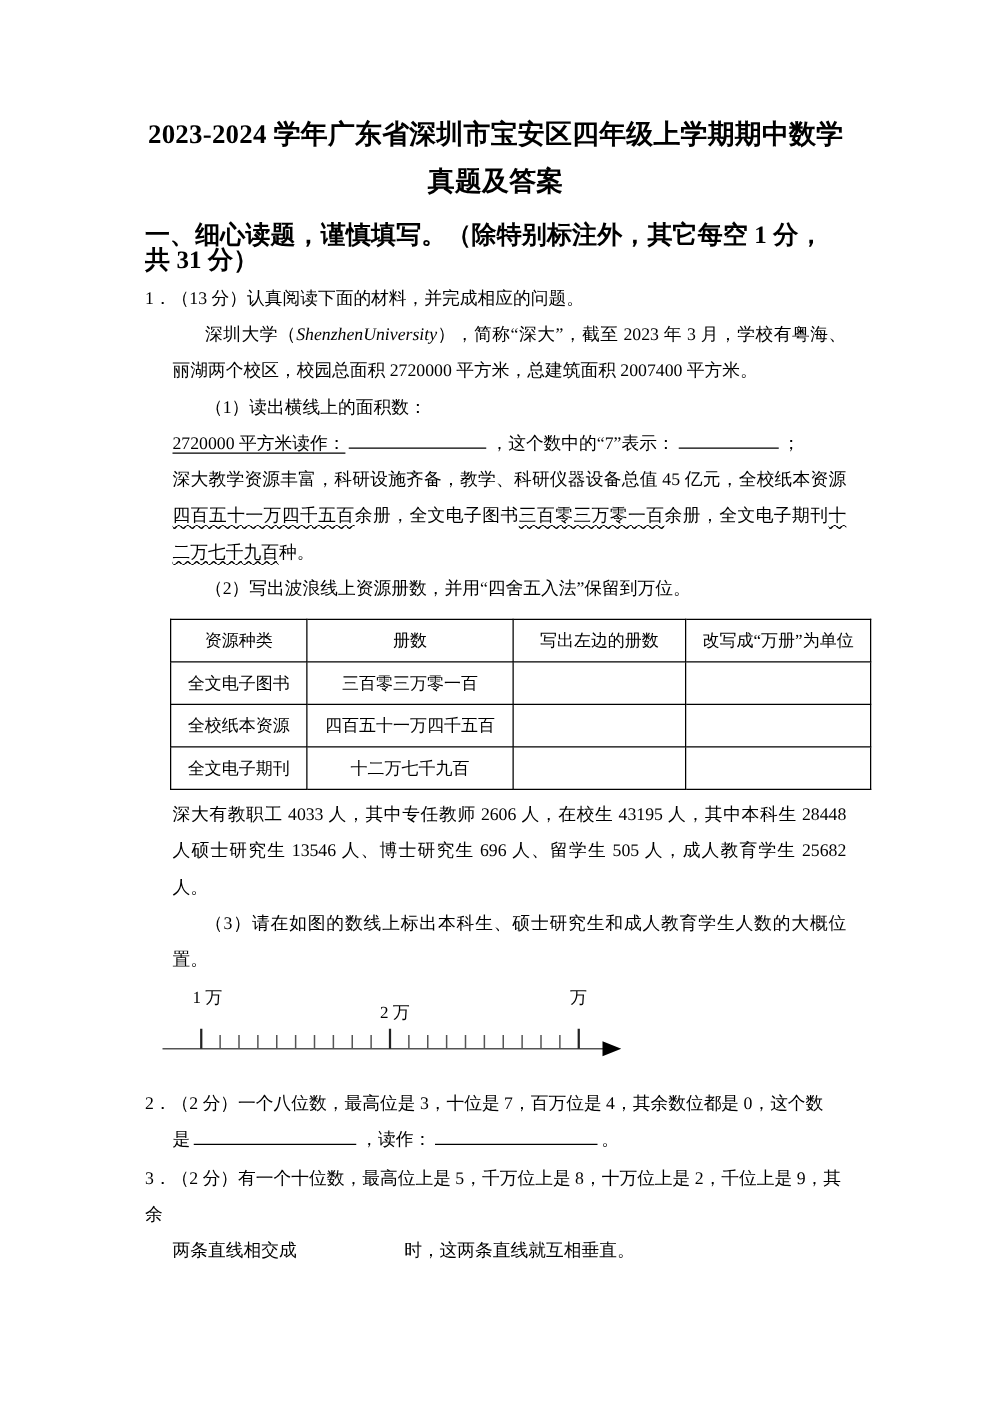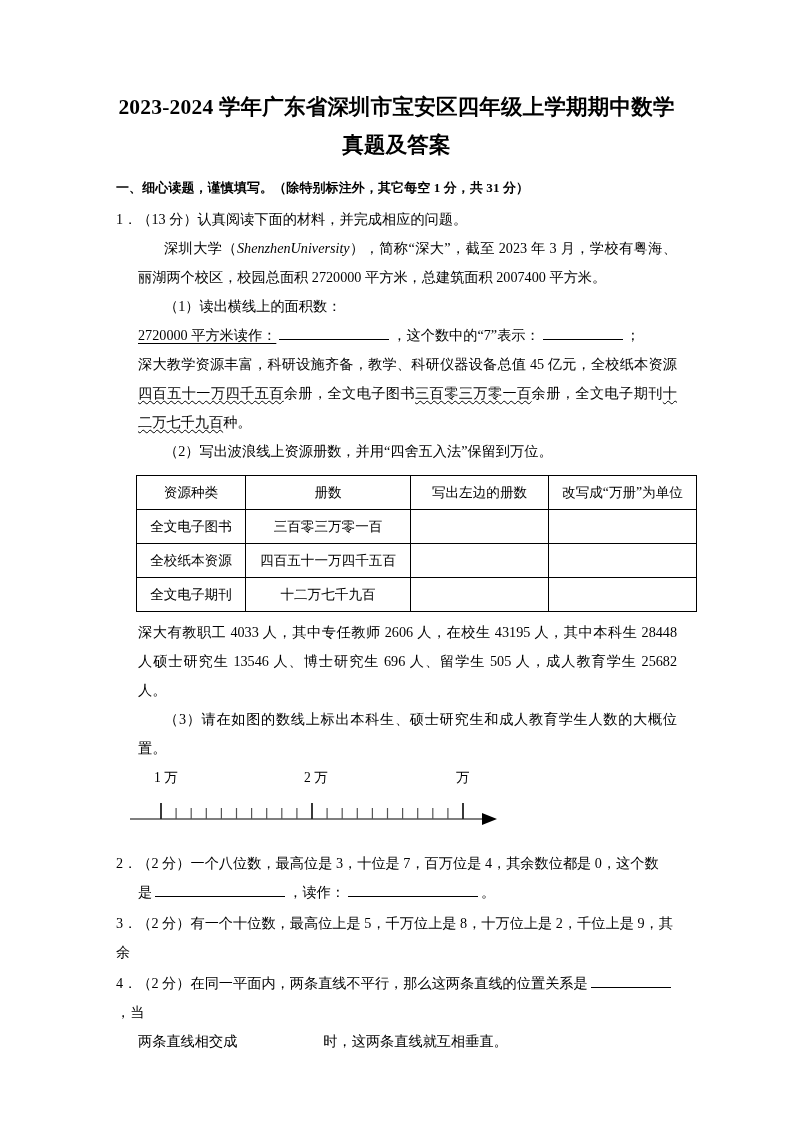--- a/index.html
+++ b/index.html
@@ -29,21 +29,21 @@
     font-size: 21.5px;
     line-height: 38px;
     letter-spacing: 0.2px;
     margin: 0;
     padding: 0;
   }
   .doc-title .line2 { display: block; }
 
   .section-head {
     font-weight: bold;
-    font-size: 13px;
+    font-size: 20px;
     line-height: 20px;
     margin: 14px 0 0 0;
     letter-spacing: 0.1px;
   }
 
   .q {
     font-size: 14.2px;
     line-height: 29px;
     margin: 7px 0 0 0;
   }
@@ -182,21 +182,21 @@
     </tr>
   </tbody>
     </table>
 
   <div class="para noindent" style="margin-top:6px;">深大有教职工 4033 人，其中专任教师 2606 人，在校生 43195 人，其中本科生 28448 人硕士研究生 13546 人、博士研究生 696 人、留学生 505 人，成人教育学生 25682 人。</div>
 
   <div class="para noindent" style="text-indent:26px;">（3）请在如图的数线上标出本科生、硕士研究生和成人教育学生人数的大概位置。</div>
 
   <div class="numline-wrap">
     <span class="nl-label" style="left:38px; top:0;">1 万</span>
-    <span class="nl-label" style="left:188px; top:0;">2 万</span>
+    <span class="nl-label" style="left:188px; top:12px;">2 万</span>
     <span class="nl-label" style="left:340px; top:0;">万</span>
 
     <svg class="nl-svg" width="400" height="34" viewBox="0 0 400 34">
       <line x1="14" y1="26" x2="370" y2="26" stroke="#555" stroke-width="1.3"></line>
 
       <line x1="45" y1="10" x2="45" y2="26" stroke="#222" stroke-width="1.8"></line>
       <line x1="196" y1="10" x2="196" y2="26" stroke="#222" stroke-width="1.8"></line>
       <line x1="347" y1="10" x2="347" y2="26" stroke="#222" stroke-width="1.8"></line>
 
       <line x1="60.1" y1="15" x2="60.1" y2="26" stroke="#555" stroke-width="1.2"></line>
@@ -223,20 +223,17 @@
     </svg>
   </div>
 
   <div class="q" style="margin-top:18px;">2．（2 分）一个八位数，最高位是 3，十位是 7，百万位是 4，其余数位都是 0，这个数</div>
   <div class="para noindent">
     <span>是</span><span class="blank w130"></span><span>，读作：</span><span class="blank w130"></span><span>。</span>
   </div>
 
   <div class="q" style="margin-top:2px;">3．（2 分）有一个十位数，最高位上是 5，千万位上是 8，十万位上是 2，千位上是 9，其余</div>
 
-  <div class="q" style="margin-top:2px;">
-    <span>4．（2 分）在同一平面内，两条直线不平行，那么这两条直线的位置关系是</span><span class="blank w80"></span><span>，当</span>
-  </div>
   <div class="para noindent">
     <span>两条直线相交成</span><span class="blank w80 none"></span><span>时，这两条直线就互相垂直。</span>
   </div>
 
 </div>
 
 </body></html>

